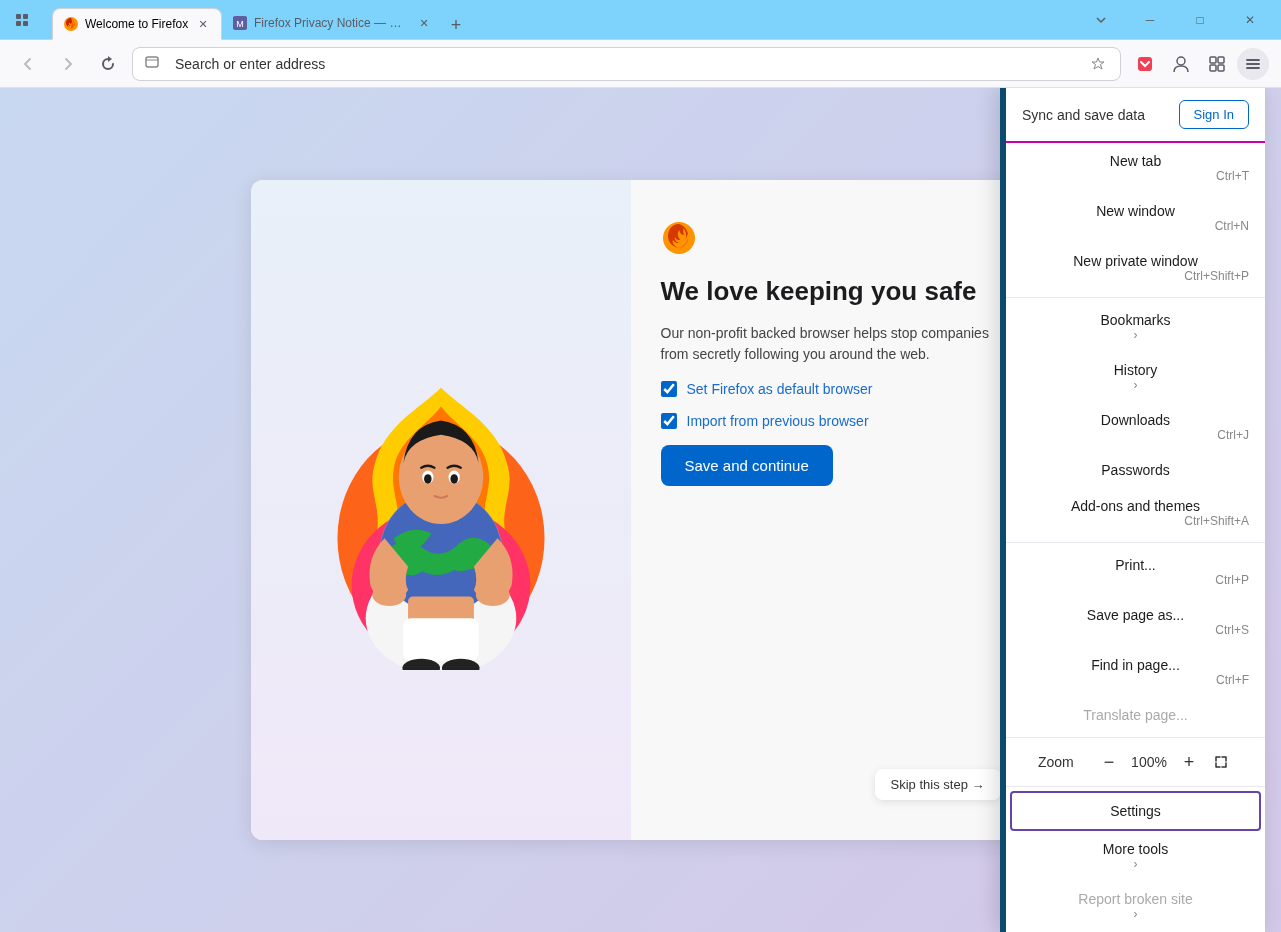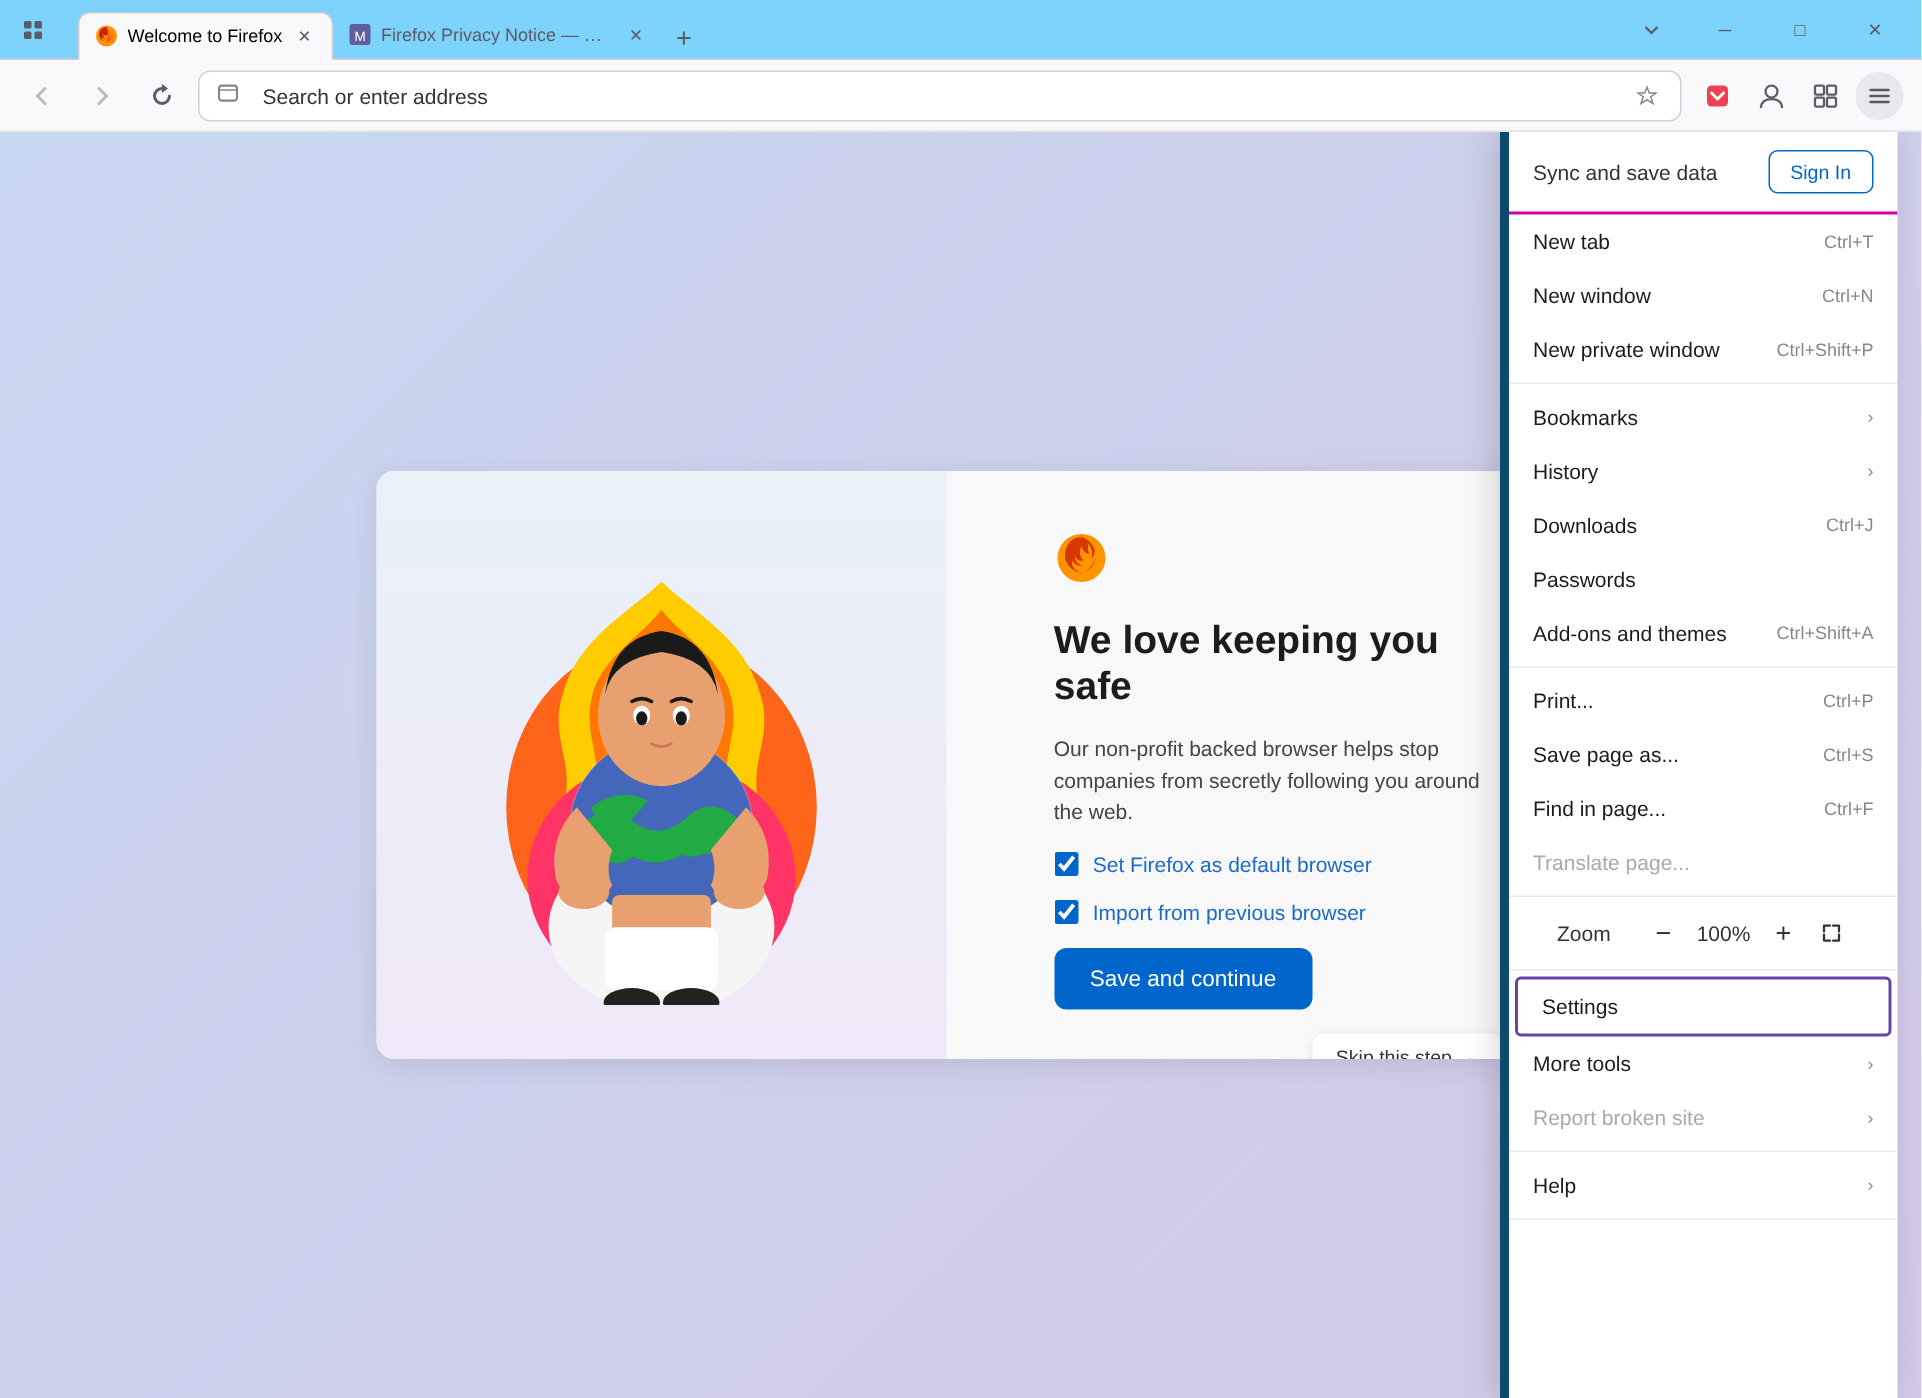--- a/index.html
+++ b/index.html
@@ -32,39 +32,39 @@
     .nav-icons { display: flex; align-items: center; gap: 4px; }
     .nav-icon-btn { width: 32px; height: 32px; border: none; background: none; cursor: pointer; border-radius: 50%; display: flex; align-items: center; justify-content: center; color: #5b5b66; font-size: 16px; }
 
     
     .page-area { flex: 1; display: flex; position: relative; overflow: hidden; }
 
     
     .welcome-bg { flex: 1; background: linear-gradient(135deg, #c8d8f0 0%, #d4c8e8 100%); display: flex; align-items: center; justify-content: center; }
 
     
-    .welcome-card { background: #f8f8f8; width: 780px; height: 392px; border-radius: 12px; display: flex; overflow: hidden; box-shadow: 0 4px 20px rgba(0,0,0,0.1); gap: 42px; }
+    .welcome-card { background: #f8f8f8; width: 780px; height: 660px; border-radius: 12px; display: flex; overflow: hidden; box-shadow: 0 4px 20px rgba(0,0,0,0.1); }
     .card-left { width: 380px; background: linear-gradient(180deg, #e8f0f8 0%, #f0e8f8 100%); display: flex; align-items: center; justify-content: center; }
     .firefox-mascot { width: 280px; height: 320px; }
     .card-right { flex: 1; padding: 40px 30px; display: flex; flex-direction: column; gap: 16px; }
     .welcome-title { font-size: 26px; font-weight: 700; color: #1c1c1e; line-height: 1.2; }
     .welcome-desc { font-size: 14px; color: #444; line-height: 1.5; }
     .checkbox-row { display: flex; align-items: center; gap: 10px; font-size: 14px; color: #1a6bcc; }
     .checkbox-row input[type=checkbox] { width: 16px; height: 16px; accent-color: #0066cc; }
     .save-btn { background: #0066cc; color: white; border: none; padding: 12px 24px; border-radius: 8px; font-size: 15px; cursor: pointer; align-self: flex-start; font-weight: 500; }
     .skip-row { display: flex; justify-content: flex-end; margin-top: auto; }
     .skip-link { color: #333; font-size: 13px; text-decoration: none; display: flex; align-items: center; gap: 4px; background: white; padding: 8px 16px; border-radius: 8px; box-shadow: 0 2px 8px rgba(0,0,0,0.1); }
 
     
     .dropdown-menu { position: absolute; top: 0; right: 16px; width: 265px; height: 100%; background: white; border-left: 6px solid #0c4a6e; box-shadow: -4px 0 20px rgba(0,0,0,0.15); z-index: 100; overflow-y: auto; font-size: 14px; }
     .menu-sync { padding: 12px 16px; display: flex; align-items: center; justify-content: space-between; border-bottom: 2px solid #cc00aa; }
     .menu-sync-text { font-size: 14px; color: #333; }
     .sign-in-btn { background: white; border: 1px solid #0066cc; color: #0066cc; padding: 6px 14px; border-radius: 6px; cursor: pointer; font-size: 13px; font-weight: 500; }
     .menu-divider { height: 1px; background: #e8e8ee; margin: 4px 0; }
-    .menu-item { display: flex; align-items: center; padding: 10px 16px; cursor: pointer; color: #1c1c1e; gap: 0; justify-content: space-between; }
+    .menu-item { display: flex; align-items: center; padding: 10px 16px; cursor: pointer; color: #1c1c1e; gap: 0; justify-content: space-between; flex-direction: column; }
     .menu-item.highlighted { border: 2px solid #6644aa; border-radius: 4px; margin: 0 4px; }
     .menu-item.disabled-item { color: #aaa; cursor: default; }
     .menu-item-left { display: flex; align-items: center; gap: 0; }
     .menu-item-label { font-size: 14px; }
     .menu-item-shortcut { font-size: 12px; color: #888; margin-left: auto; }
     .menu-item-arrow { color: #888; font-size: 12px; }
     .zoom-row { display: flex; align-items: center; padding: 8px 32px; justify-content: space-between; }
     .zoom-label { font-size: 14px; color: #333; }
     .zoom-controls { display: flex; align-items: center; gap: 8px; }
     .zoom-btn { width: 24px; height: 24px; border: none; background: none; cursor: pointer; font-size: 18px; color: #333; display: flex; align-items: center; justify-content: center; }

